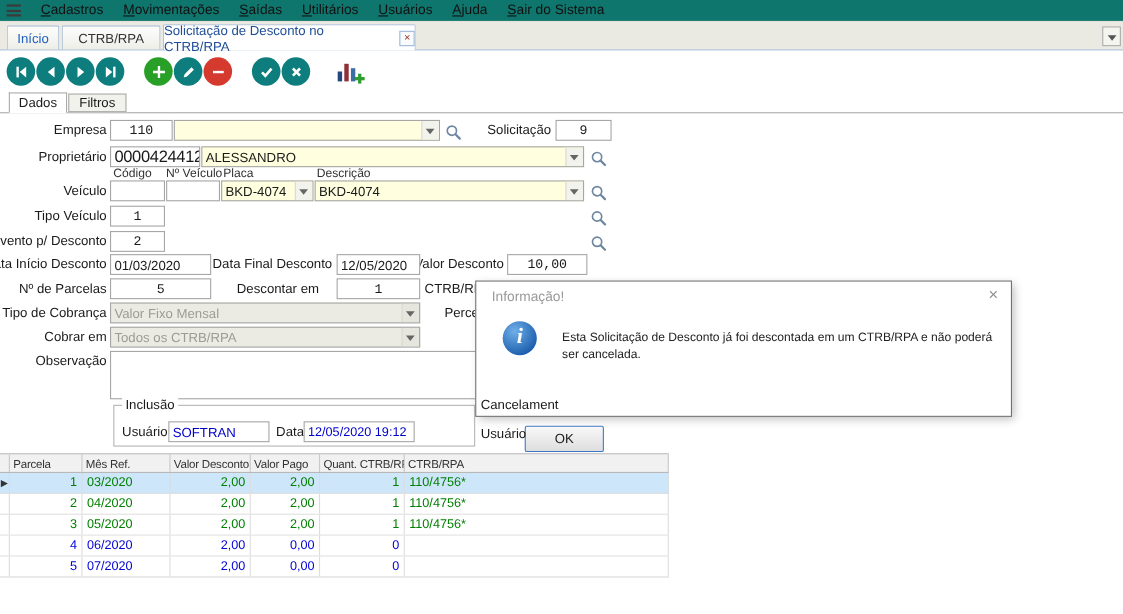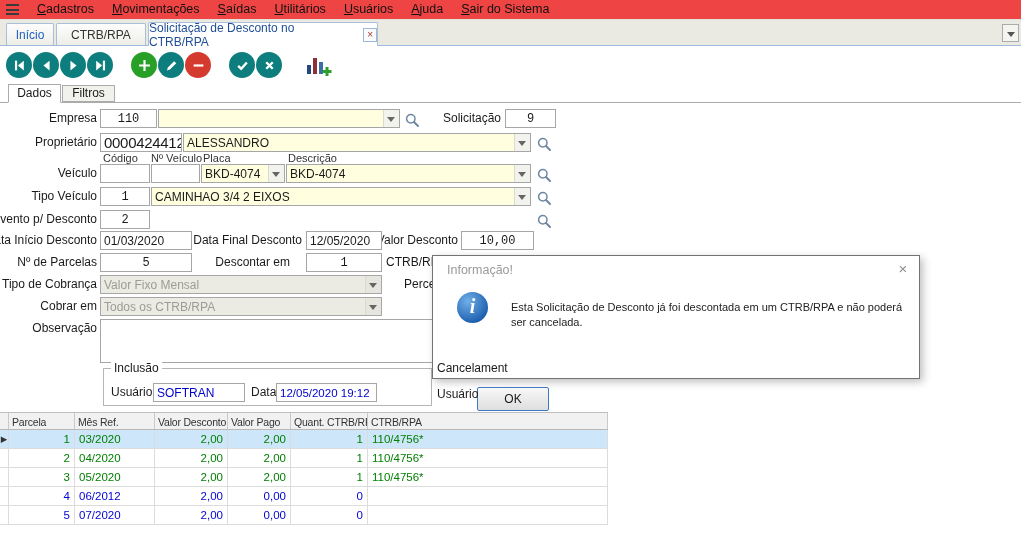--- a/index.html
+++ b/index.html
@@ -1,21 +1,21 @@
 <!DOCTYPE html>
 <html><head>
 <meta charset="utf-8">
 <style>
   * { margin:0; padding:0; box-sizing:border-box; }
   body { font-family:"Liberation Sans","DejaVu Sans",sans-serif; background:#fff; }
   .screen { position:relative; width:1021px; height:558px; background:#fff; overflow:hidden;
             font-size:12px; color:#1a1a1a; font-family:"Liberation Sans","DejaVu Sans",sans-serif; }
 
   
-  .menubar { position:absolute; top:0; left:0; width:1021px; height:20px; background:#ef4444;
+  .menubar { position:absolute; top:0; left:0; width:1021px; height:20px; background:#0f766e;
              border-bottom:1px solid #E2E1DA; display:flex; align-items:center; }
   .burger { width:13px; height:11px; margin:0 9px 0 6px; border-top:2px solid #3a3a3a;
             border-bottom:2px solid #3a3a3a; position:relative; }
   .burger::after { content:""; position:absolute; left:0; right:0; top:2.5px; height:2px; background:#3a3a3a; }
   .mi { display:inline-block; padding:0 9px; font-size:12.5px; color:#111; cursor:default; line-height:19px; }
   .mi::first-letter { text-decoration:underline; }
 
   
   .tabstrip { position:absolute; top:20px; left:0; width:1021px; height:26px; background:#EAE9E2; }
   .tabline { position:absolute; top:45px; left:0; width:1021px; border-top:1px solid #9FB9DA; }
@@ -243,21 +243,20 @@
   <div class="fld combo" style="left:201px;top:164px;width:84px;">BKD-4074</div>
   <div class="fld combo" style="left:286px;top:164px;width:245px;">BKD-4074</div>
   <span class="mag" style="left:535px;top:165px;">
     <svg width="16" height="16" viewBox="0 0 16 16">
         <circle cx="6.8" cy="6.8" r="4.2" fill="#fff" stroke="#6E87A0" stroke-width="1.5"></circle>
         <line x1="10" y1="10" x2="14" y2="14" stroke="#6E87A0" stroke-width="2" stroke-linecap="round"></line>
       </svg>
   </span>
 
   <div class="fld num" style="left:100px;top:187px;width:50px;">1</div>
-  <div class="fld combo" style="left:151px;top:187px;width:380px;">CAMINHAO 3/4 2 EIXOS</div>
   <span class="mag" style="left:535px;top:188px;">
     <svg width="16" height="16" viewBox="0 0 16 16">
         <circle cx="6.8" cy="6.8" r="4.2" fill="#fff" stroke="#6E87A0" stroke-width="1.5"></circle>
         <line x1="10" y1="10" x2="14" y2="14" stroke="#6E87A0" stroke-width="2" stroke-linecap="round"></line>
       </svg>
   </span>
 
   <div class="fld num" style="left:100px;top:210px;width:50px;">2</div>
   <span class="mag" style="left:535px;top:211px;">
     <svg width="16" height="16" viewBox="0 0 16 16">
@@ -320,21 +319,21 @@
       <div class="gc c1 ar">3</div>
       <div class="gc c2">05/2020</div>
       <div class="gc c3 ar">2,00</div>
       <div class="gc c4 ar">2,00</div>
       <div class="gc c5 ar">1</div>
       <div class="gc c6">110/4756*</div>
     </div>
     <div class="grow unpaid">
       <div class="gc gut"></div>
       <div class="gc c1 ar">4</div>
-      <div class="gc c2">06/2012</div>
+      <div class="gc c2">06/2020</div>
       <div class="gc c3 ar">2,00</div>
       <div class="gc c4 ar">0,00</div>
       <div class="gc c5 ar">0</div>
       <div class="gc c6"></div>
     </div>
     <div class="grow unpaid">
       <div class="gc gut"></div>
       <div class="gc c1 ar">5</div>
       <div class="gc c2">07/2020</div>
       <div class="gc c3 ar">2,00</div>

